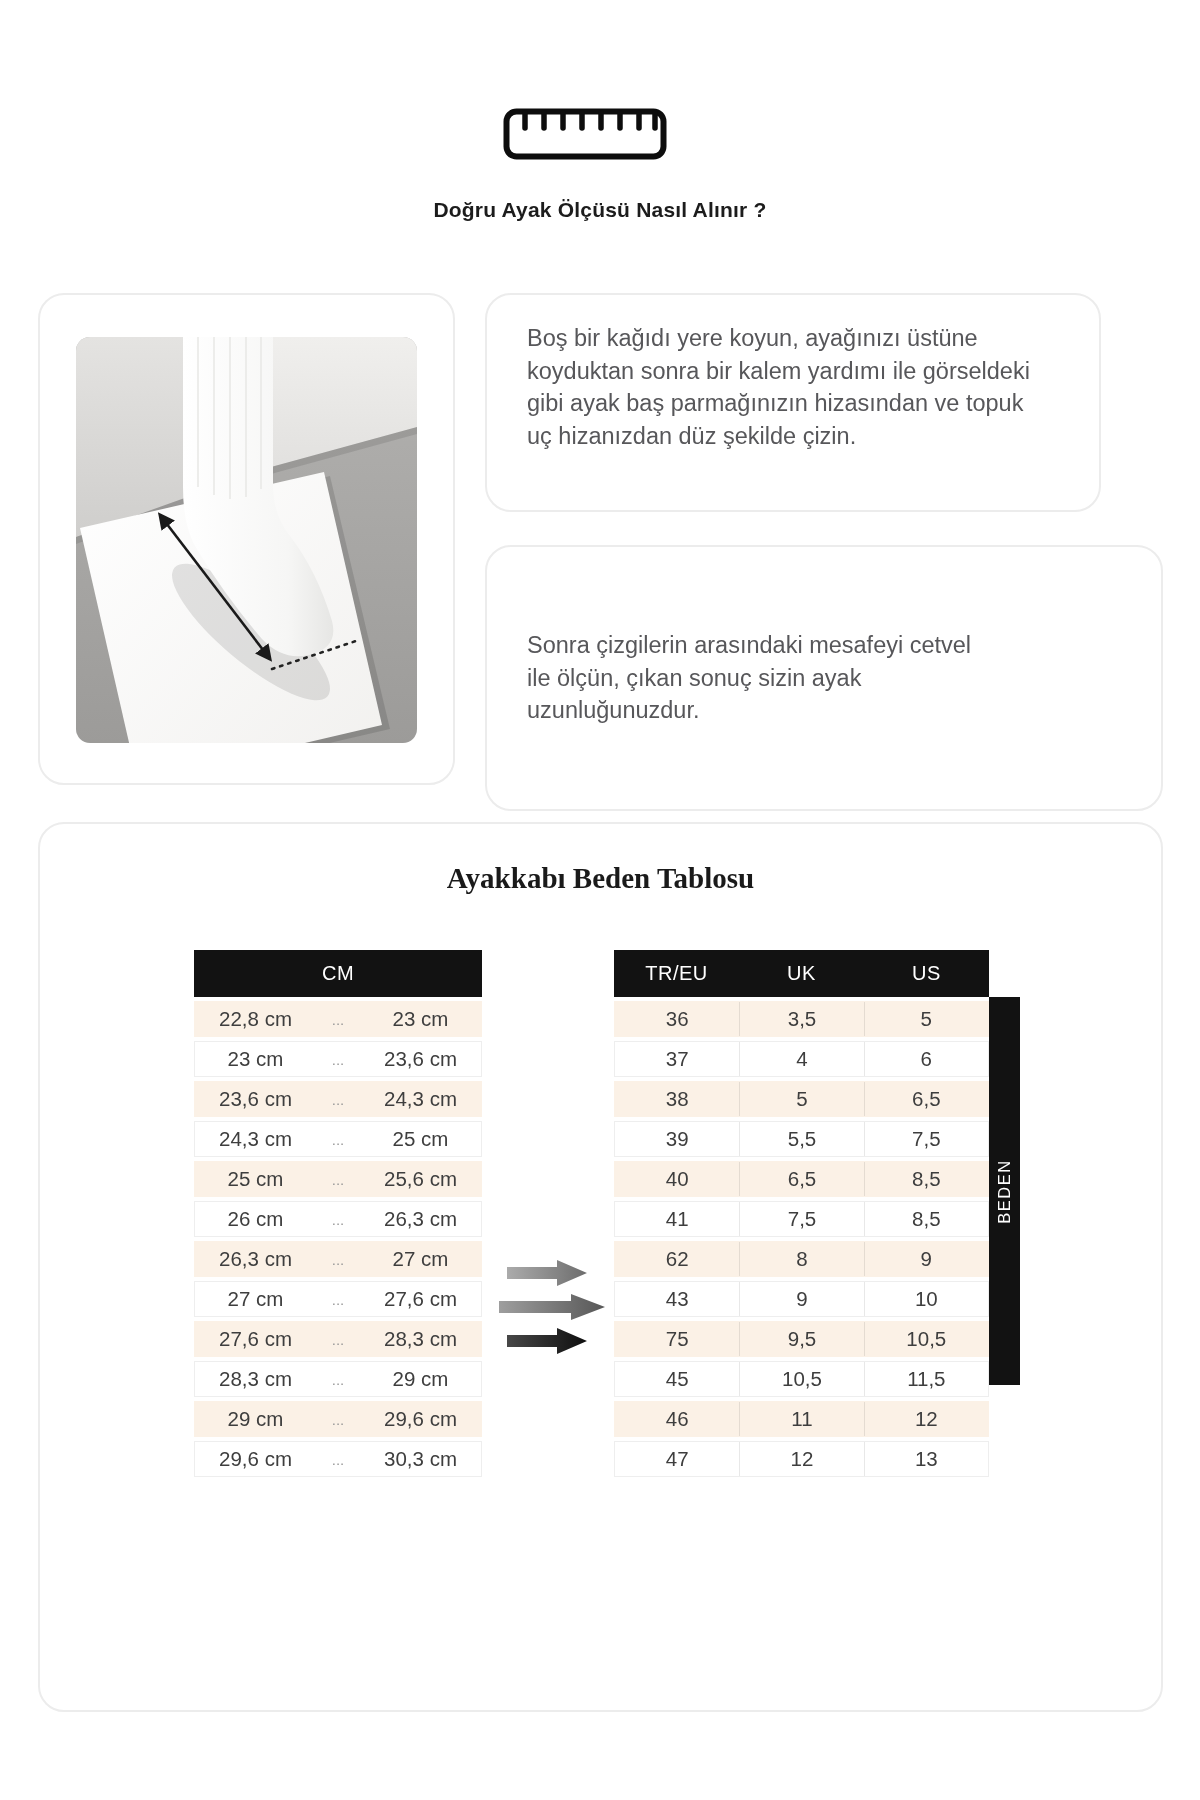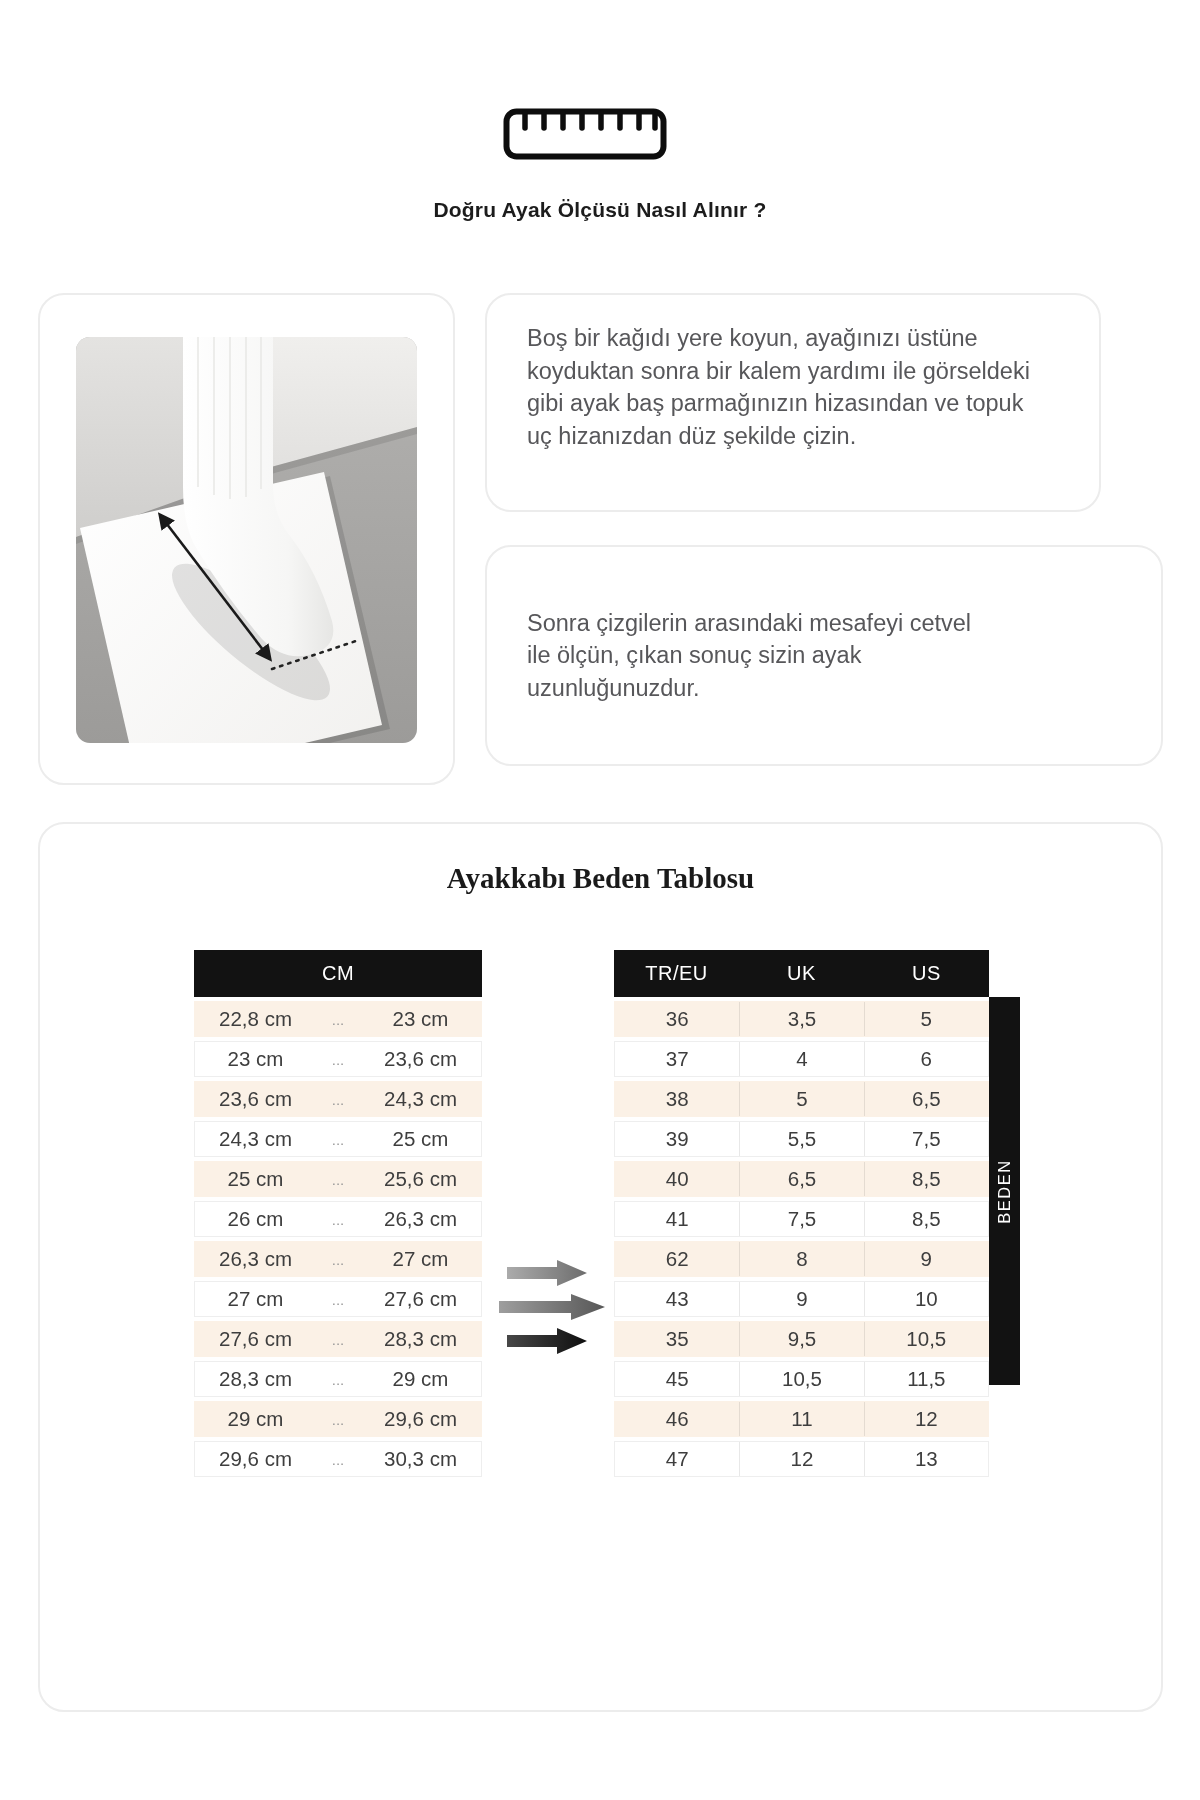--- a/index.html
+++ b/index.html
@@ -21,21 +21,21 @@
   
   #page-title{top:198px;left:0;width:100%;text-align:center;
     font-size:21px;font-weight:700;color:#1c1c1c;letter-spacing:.2px;}
 
   
   .card{border:2px solid var(--card-border);border-radius:26px;background:#fff;}
   #photo-card{left:38px;top:293px;width:417px;height:492px;}
   #photo{position:absolute;left:36px;top:42px;width:341px;height:406px;
     border-radius:14px;overflow:hidden;}
   #text-card-1{left:485px;top:293px;width:616px;height:219px;padding:27px 40px;}
-  #text-card-2{left:485px;top:545px;width:678px;height:221px;
+  #text-card-2{left:485px;top:545px;width:678px;height:266px;
     display:flex;align-items:center;padding:0 40px;}
   .instruction{font-size:23.5px;line-height:32.5px;color:var(--muted-text);}
   #text-card-1 .instruction{max-width:505px;}
   #text-card-2 .instruction{max-width:465px;}
 
   
   #table-box{left:38px;top:822px;width:1125px;height:890px;}
   #section-title{top:38px;left:0;width:100%;text-align:center;
     font-size:29px;font-weight:700;color:#1a1a1a;font-family:Liberation Serif, serif;}
 
@@ -282,21 +282,21 @@
           <span class="c">62</span>
           <span class="c">8</span>
           <span class="c">9</span>
         </div>
         <div class="trow">
           <span class="c">43</span>
           <span class="c">9</span>
           <span class="c">10</span>
         </div>
         <div class="trow alt">
-          <span class="c">35</span>
+          <span class="c">75</span>
           <span class="c">9,5</span>
           <span class="c">10,5</span>
         </div>
         <div class="trow">
           <span class="c">45</span>
           <span class="c">10,5</span>
           <span class="c">11,5</span>
         </div>
         <div class="trow alt">
           <span class="c">46</span>

